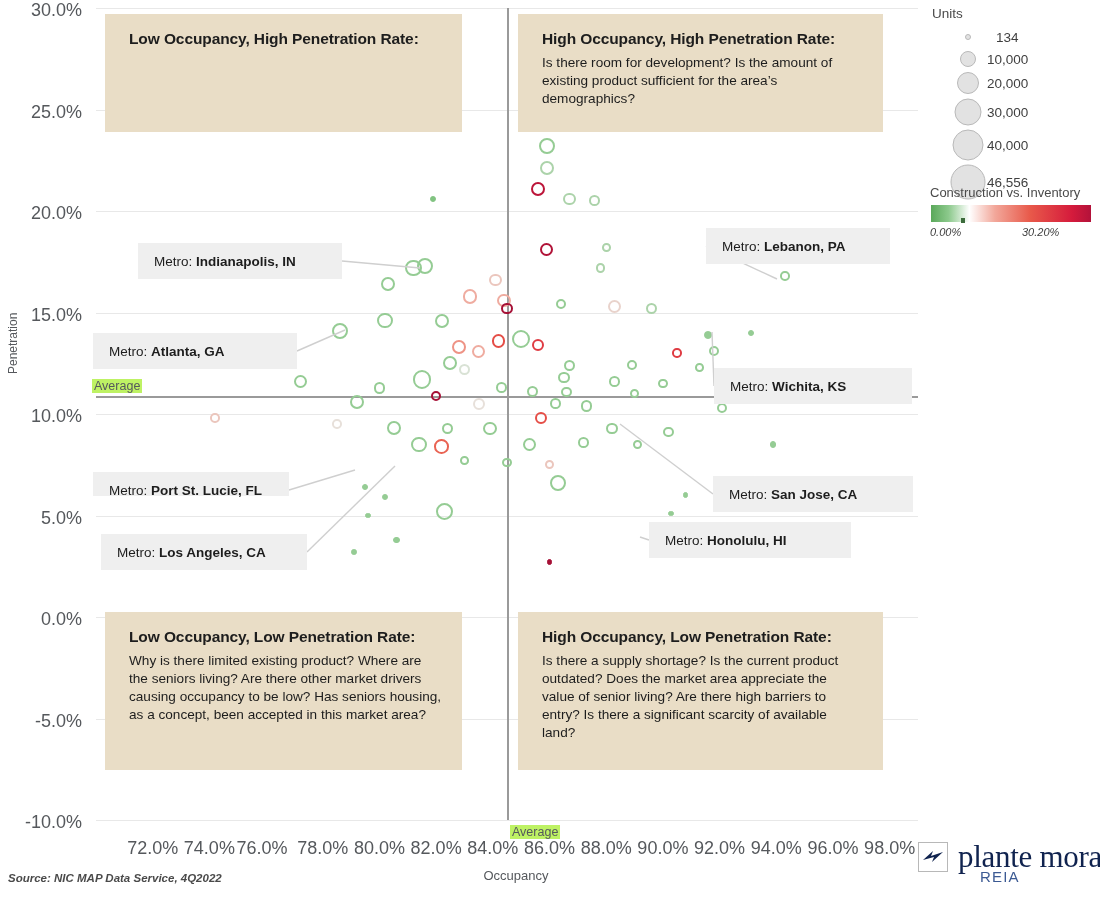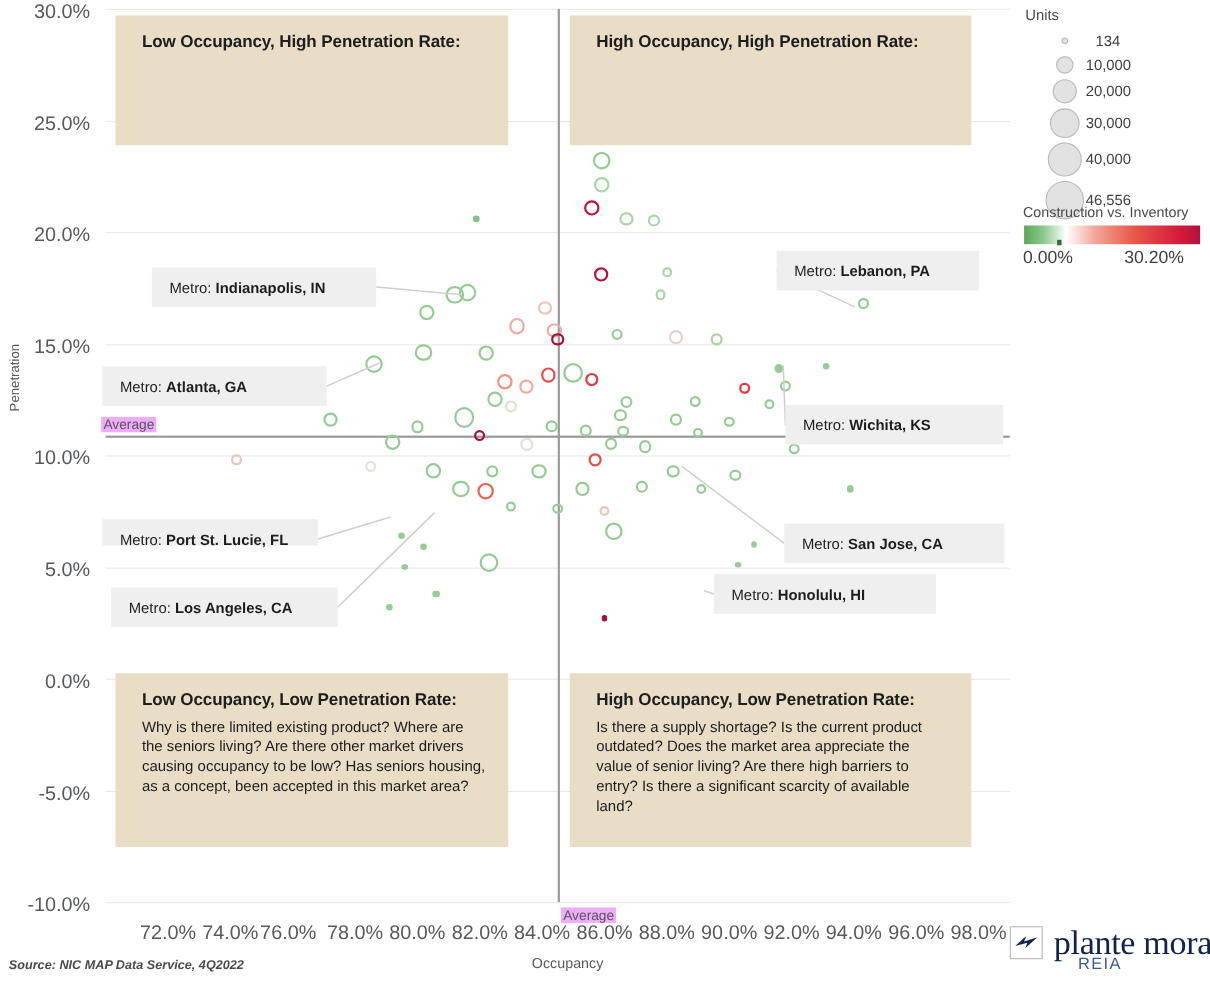--- a/index.html
+++ b/index.html
@@ -24,21 +24,21 @@
   #y-axis-title{
     position:absolute;left:6px;top:374px;font-size:12px;color:#55585c;
     transform:rotate(-90deg);transform-origin:left top;white-space:nowrap;
   }
   #x-axis-title{
     position:absolute;top:868px;left:516px;transform:translateX(-50%);
     font-size:13px;color:#55585c;white-space:nowrap;
   }
   .avg-label{
     position:absolute;font-size:12.5px;color:#55585c;white-space:nowrap;
-    background:#f0abfc;padding:0 2px;
+    background:#bef264;padding:0 2px;
   }
 
   
   .quad{
     position:absolute;background:#e9ddc6;padding:16px 20px 18px 24px;
     box-sizing:border-box;
   }
   .quad h3{
     margin:0 0 6px 0;font-size:15.5px;font-weight:bold;color:#1d1d1d;
     letter-spacing:-0.1px;
@@ -72,21 +72,21 @@
     transform:translateY(-50%);
   }
   #cbar-title{
     position:absolute;left:0px;top:185px;font-size:13px;color:#4a4a4a;white-space:nowrap;
   }
   #cbar{
     position:absolute;left:1px;top:205px;width:160px;height:17px;
     background:linear-gradient(to right,#5aa85a 0%,#8cc98c 11%,#ffffff 24%,#f2a79a 40%,#e8594a 62%,#d51b3c 88%,#b3123a 100%);
   }
   #cbar-tick{position:absolute;left:31px;top:218px;width:4px;height:5px;background:#3c6b3c;}
-  .cbar-lbl{position:absolute;top:226px;font-size:16px;color:#3f3f3f;}
+  .cbar-lbl{position:absolute;top:226px;font-size:11px;color:#3f3f3f;font-style:italic;}
 
   
   #source-note{
     position:absolute;left:8px;top:872px;font-size:11.5px;font-style:italic;
     font-weight:bold;color:#4a4a4a;white-space:nowrap;
   }
   #brand{position:absolute;left:918px;top:840px;width:175px;height:52px;}
   #brand-mark{
     position:absolute;left:0;top:2px;width:30px;height:30px;
     border:1px solid #b8b8b8;box-sizing:border-box;background:#ffffff;
@@ -230,20 +230,21 @@
       <div class="avg-label" style="left: 510px; top: 825px;">Average</div>
     </div>
   <div id="y-axis-title">Penetration</div>
   <div id="x-axis-title">Occupancy</div>
 
   <div class="quad" id="quad-tl">
     <h3>Low Occupancy, High Penetration Rate:</h3>
   </div>
   <div class="quad" id="quad-tr">
     <h3>High Occupancy, High Penetration Rate:</h3>
+    <p>Is there room for development? Is the amount of existing product sufficient for the area’s demographics?</p>
   </div>
   <div class="quad" id="quad-bl">
     <h3>Low Occupancy, Low Penetration Rate:</h3>
     <p>Why is there limited existing product? Where are the seniors living? Are there other market drivers causing occupancy to be low? Has seniors housing, as a concept, been accepted in this market area?</p>
   </div>
   <div class="quad" id="quad-br">
     <h3>High Occupancy, Low Penetration Rate:</h3>
     <p>Is there a supply shortage? Is the current product outdated? Does the market area appreciate the value of senior living? Are there high barriers to entry? Is there a significant scarcity of available land?</p>
   </div>
 

